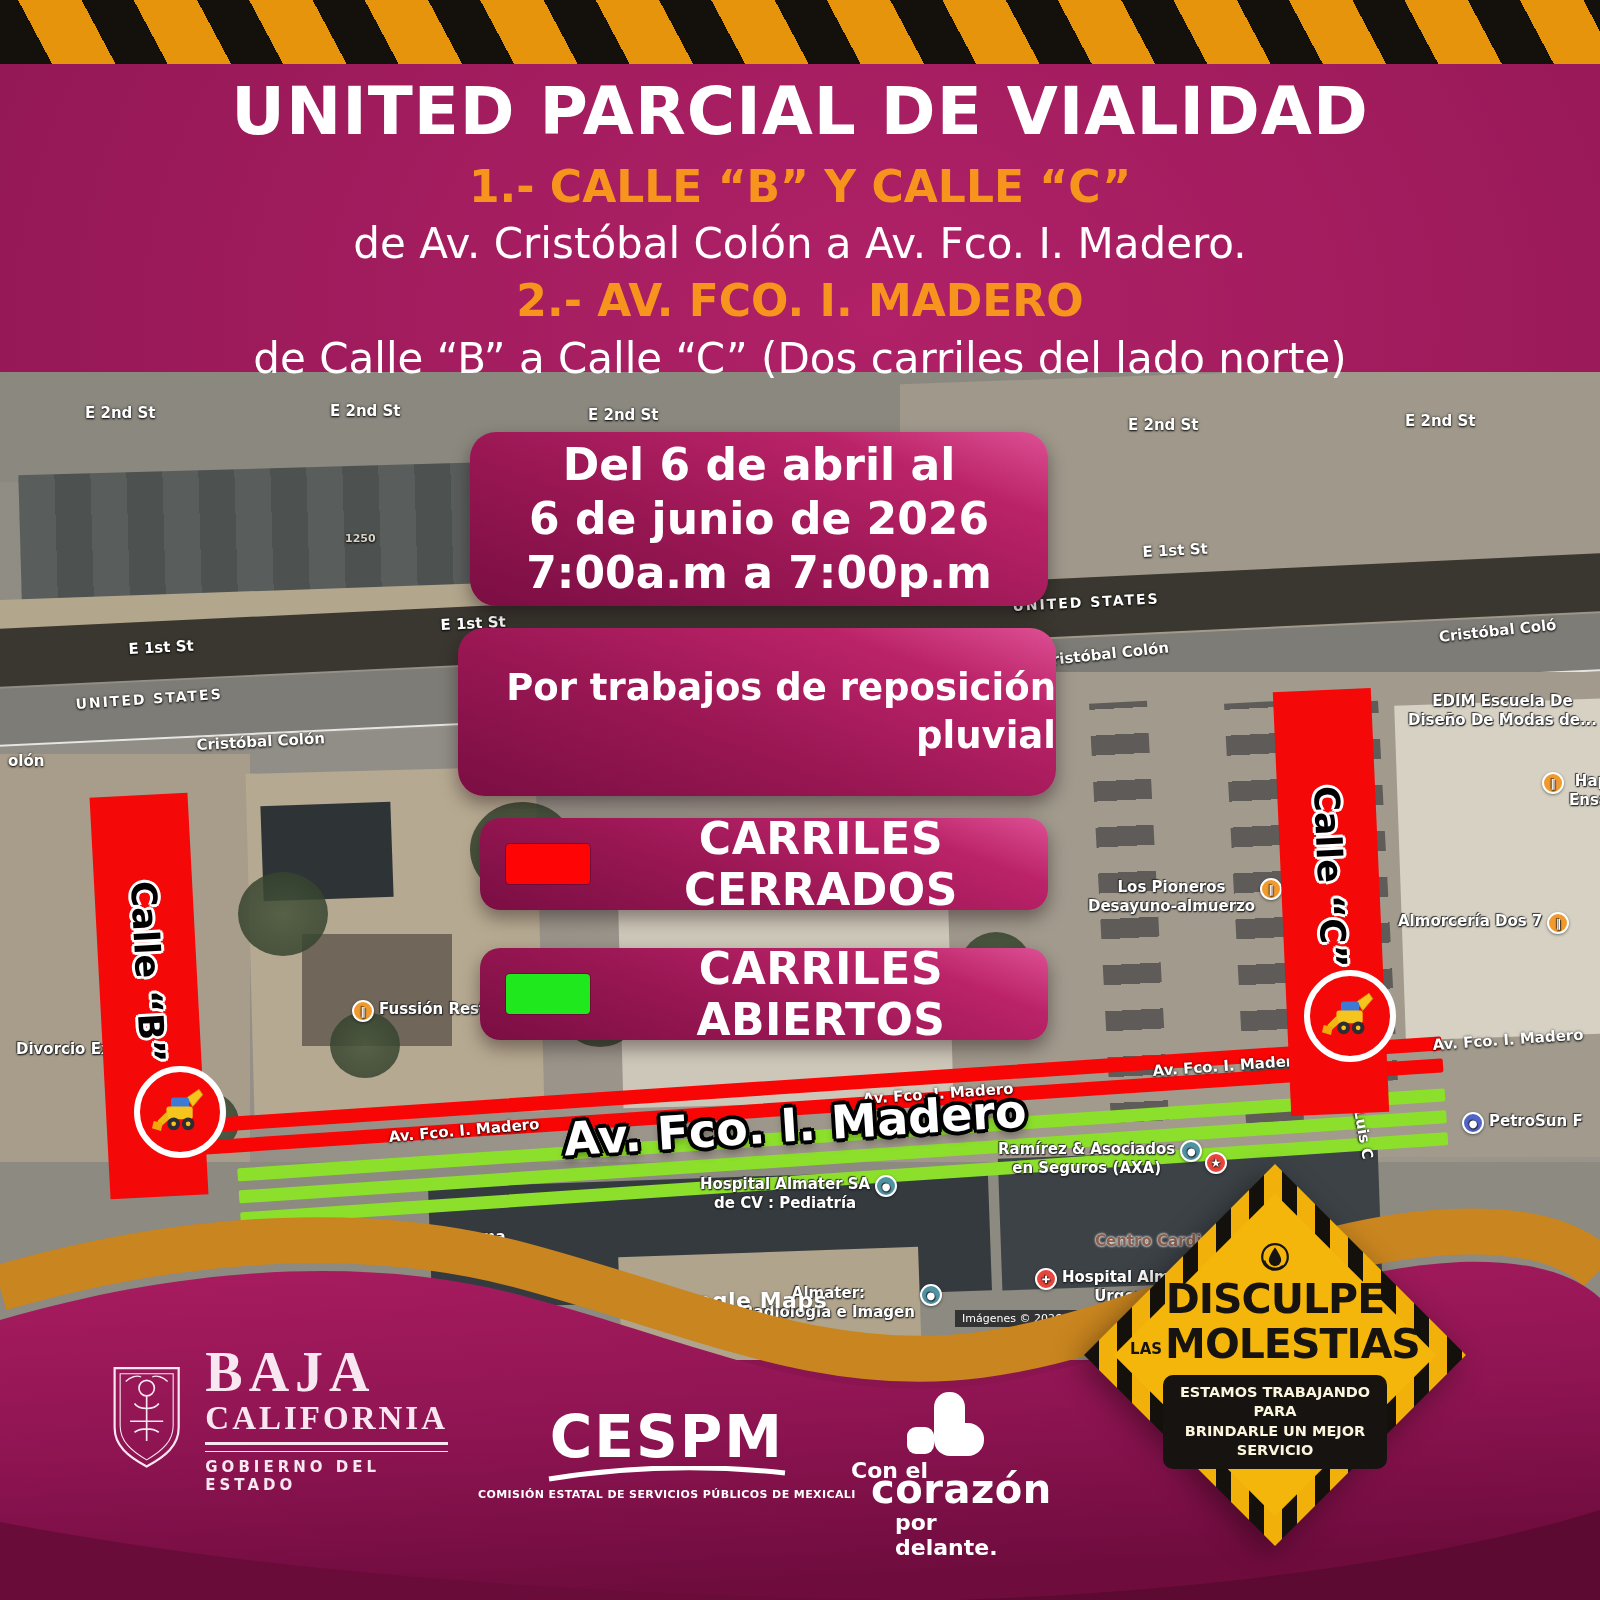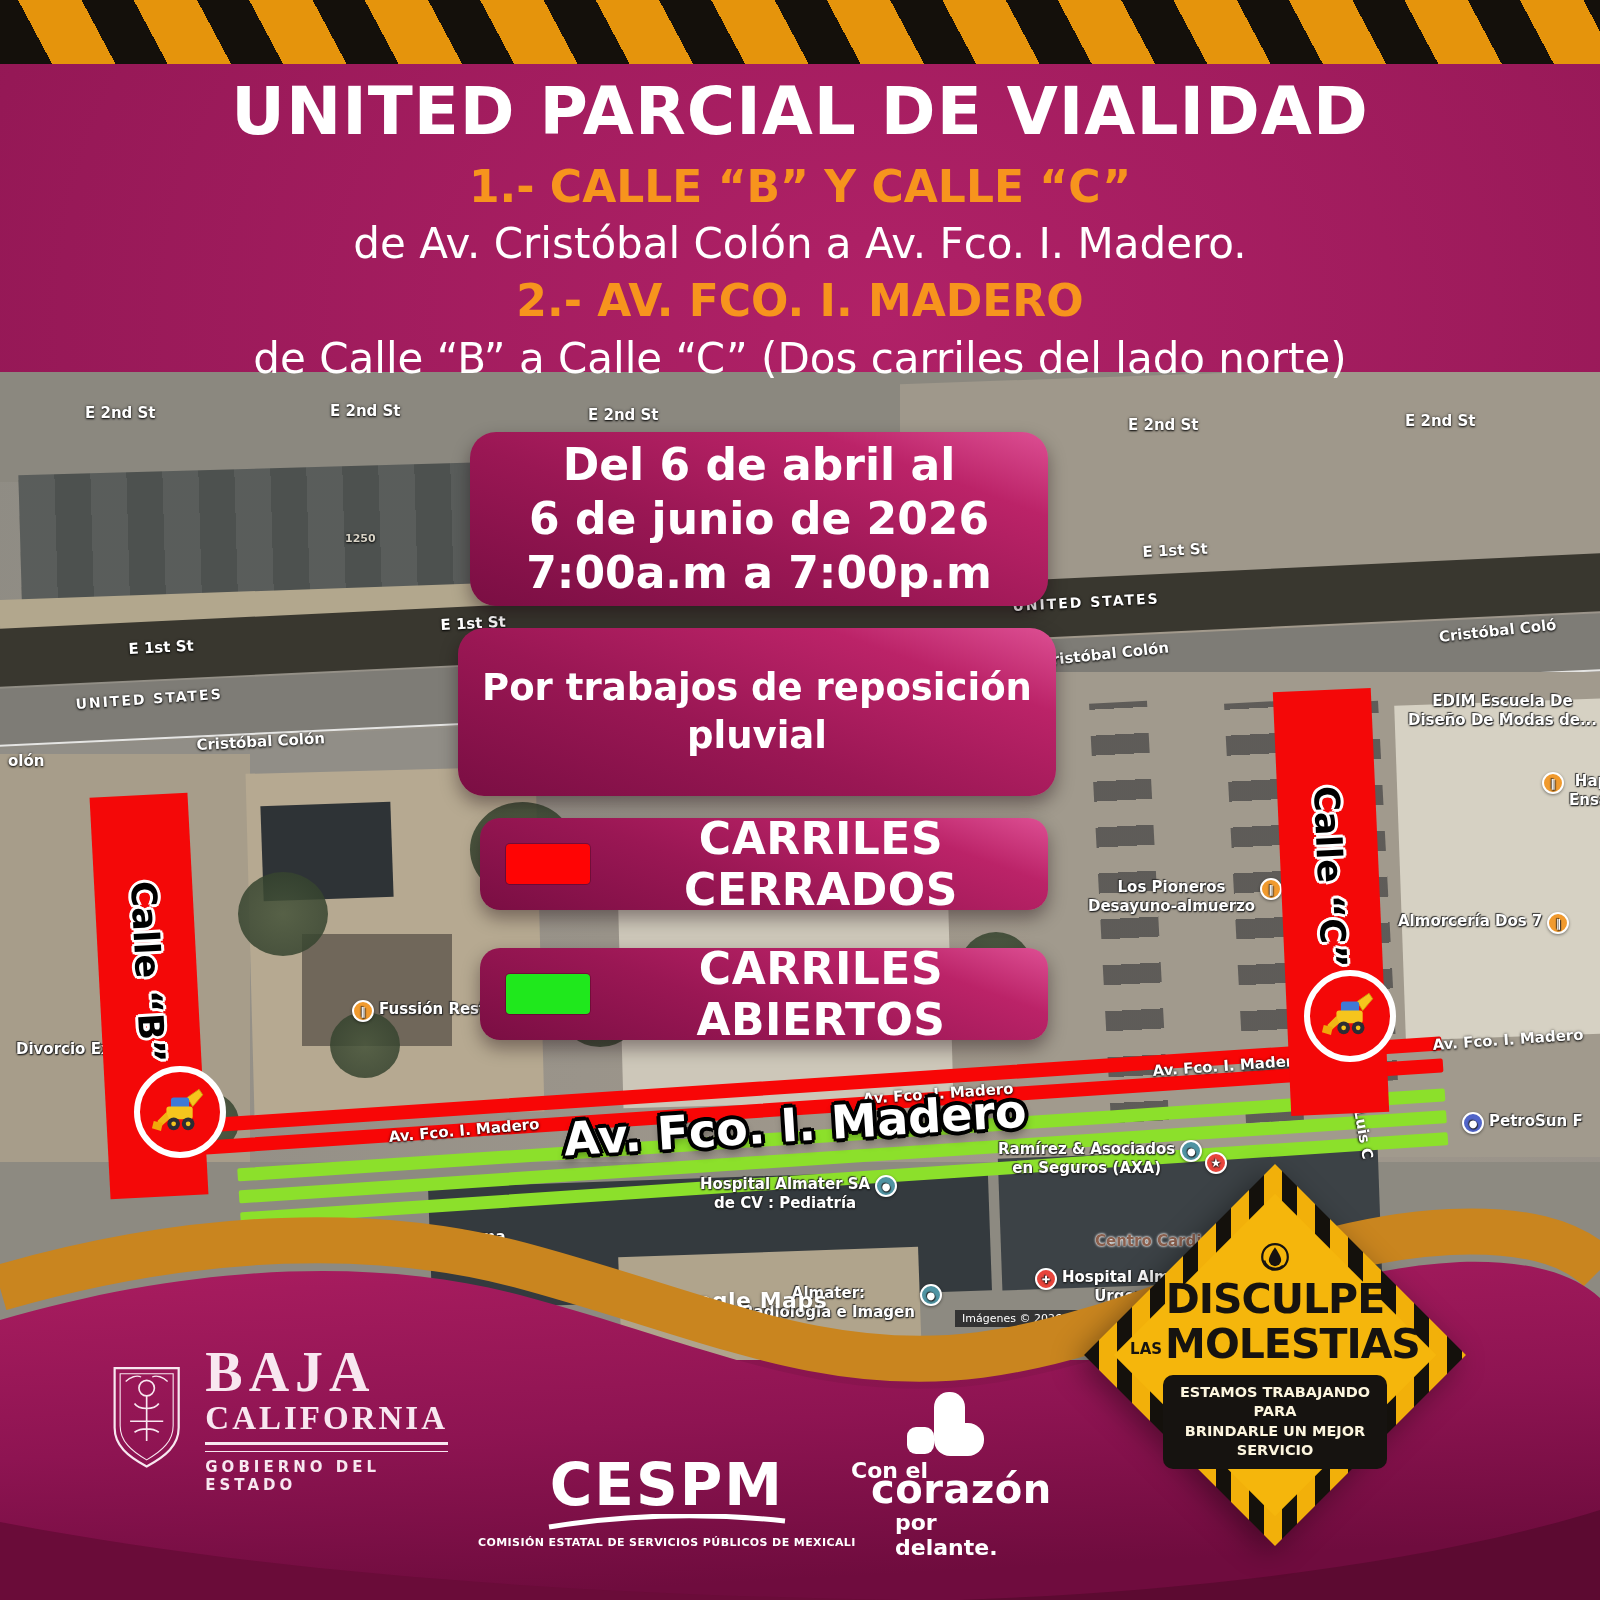--- a/index.html
+++ b/index.html
@@ -92,42 +92,42 @@
     font-size:46px;font-weight:900;color:#fff;transform:rotate(-3.6deg);
     text-shadow:-3px -3px 0 #000,3px -3px 0 #000,-3px 3px 0 #000,3px 3px 0 #000,0 -4px 0 #000,0 4px 0 #000,-4px 0 0 #000,4px 0 0 #000,0 6px 10px rgba(0,0,0,.45);}
 
   
   .obox{position:absolute;border-radius:26px;color:#fff;text-align:center;z-index:30;
     background:linear-gradient(200deg,#dd4f93 0%,#bb2368 22%,#9a1754 58%,#7a0e43 100%);
     box-shadow:0 8px 18px rgba(20,0,10,.4);}
   .date-box{left:470px;top:60px;width:578px;height:174px;display:flex;flex-direction:column;
     justify-content:center;font-size:44px;font-weight:800;line-height:1.22;}
   .reason-box{left:458px;top:256px;width:598px;height:168px;display:flex;flex-direction:column;
-    justify-content:center;font-size:37px;font-weight:800;line-height:1.3;}
+    justify-content:center;font-size:37px;font-weight:800;line-height:1.3;align-items:flex-end;}
   .legend-row{display:flex;align-items:center;padding:0 18px;width:568px;height:92px;border-radius:20px;
     box-sizing:border-box;}
   .legend-1{left:480px;top:446px;} .legend-2{left:480px;top:576px;}
   .swatch{width:84px;height:40px;border-radius:4px;margin:0 22px 0 8px;flex:none;box-shadow:0 0 0 1px rgba(60,0,20,.35);}
   .swatch.red{background:#ff0404;} .swatch.green{background:#1fe81c;}
   .legend-label{font-size:44px;font-weight:800;letter-spacing:.5px;}
 
   
   .footer-svg{position:absolute;left:0;top:1170px;z-index:40;}
   .logo{position:absolute;z-index:45;color:#f8e7f0;}
   .baja{left:108px;top:1324px;width:340px;height:190px;display:flex;align-items:center;gap:20px;}
   .baja-text{display:flex;flex-direction:column;align-items:flex-start;}
   .baja-name{font-family:"Liberation Serif","DejaVu Serif",serif;font-weight:700;font-size:56px;
     letter-spacing:6px;line-height:1;}
   .baja-name2{font-family:"Liberation Serif","DejaVu Serif",serif;font-weight:700;font-size:33px;
     letter-spacing:3px;line-height:1.15;}
   .bc-rule{width:100%;height:6px;border-top:3px solid #f8e7f0;border-bottom:1px solid #f8e7f0;margin:5px 0 6px;}
   .baja-tag{font-size:15px;font-weight:700;letter-spacing:4px;}
   .cespm{left:468px;top:1408px;width:360px;display:flex;align-items:flex-start;gap:10px;}
   .cespm-text{display:flex;flex-direction:column;align-items:center;}
-  .cespm-name{font-size:58px;font-weight:900;letter-spacing:2px;line-height:1;color:#fff;margin-top:48px;}
+  .cespm-name{font-size:58px;font-weight:900;letter-spacing:2px;line-height:1;color:#fff;}
   .cespm-caption{font-size:11px;font-weight:700;letter-spacing:.4px;margin-top:6px;color:#fff;white-space:nowrap;}
   .corazon{left:845px;top:1392px;width:190px;height:170px;color:#fff;}
   .corazon .heart{position:absolute;left:62px;top:0;}
   .cz1{position:absolute;left:6px;top:66px;font-size:22px;font-weight:700;}
   .cz2{position:absolute;left:26px;top:74px;font-size:40px;font-weight:800;letter-spacing:.5px;}
   .cz3{position:absolute;left:50px;top:118px;font-size:22px;font-weight:700;}
 
   
   .diamond{position:absolute;left:1140px;top:1220px;width:270px;height:270px;z-index:50;
     transform:rotate(45deg);background:repeating-linear-gradient(45deg,#14110c 0 15px,#f2b00a 15px 33px);

